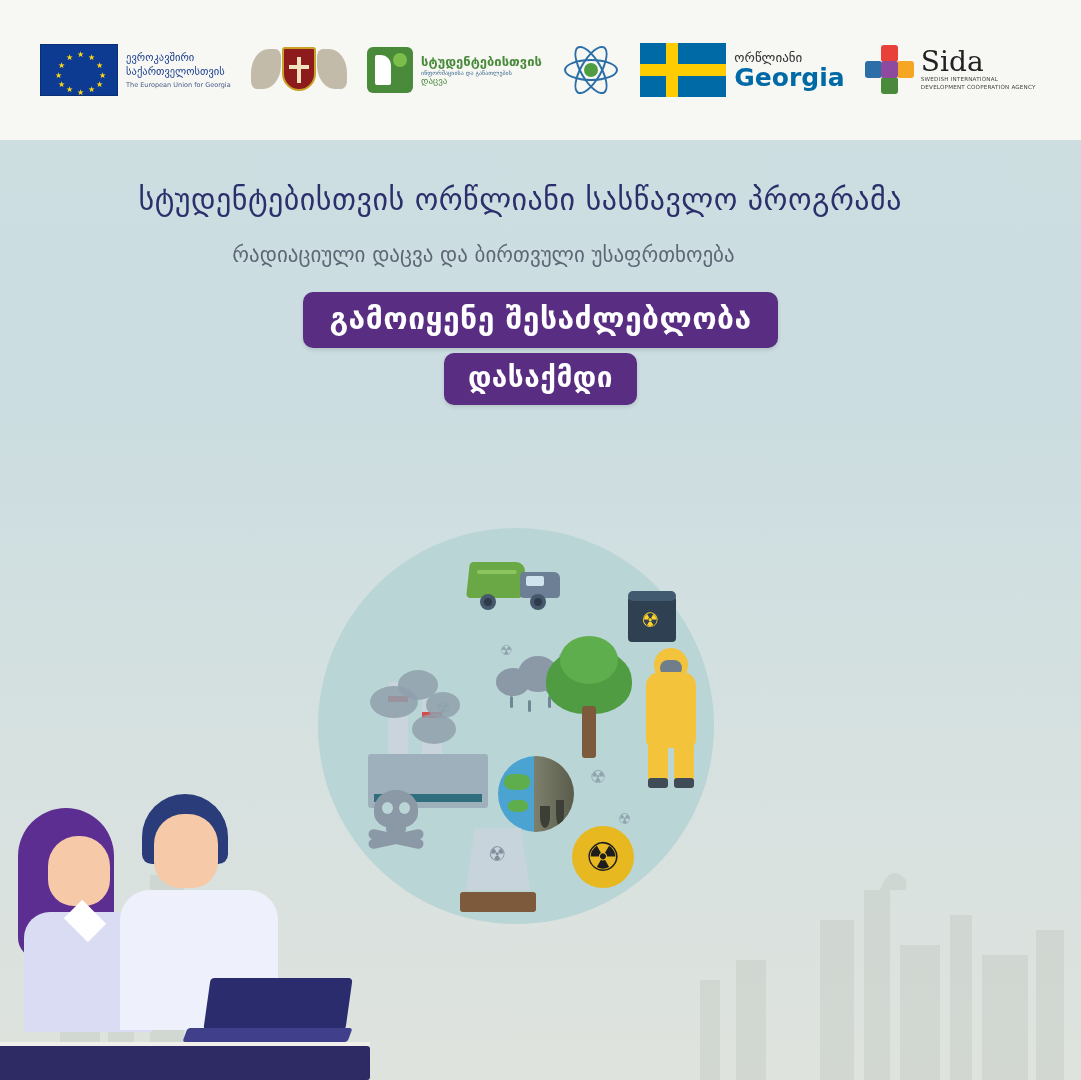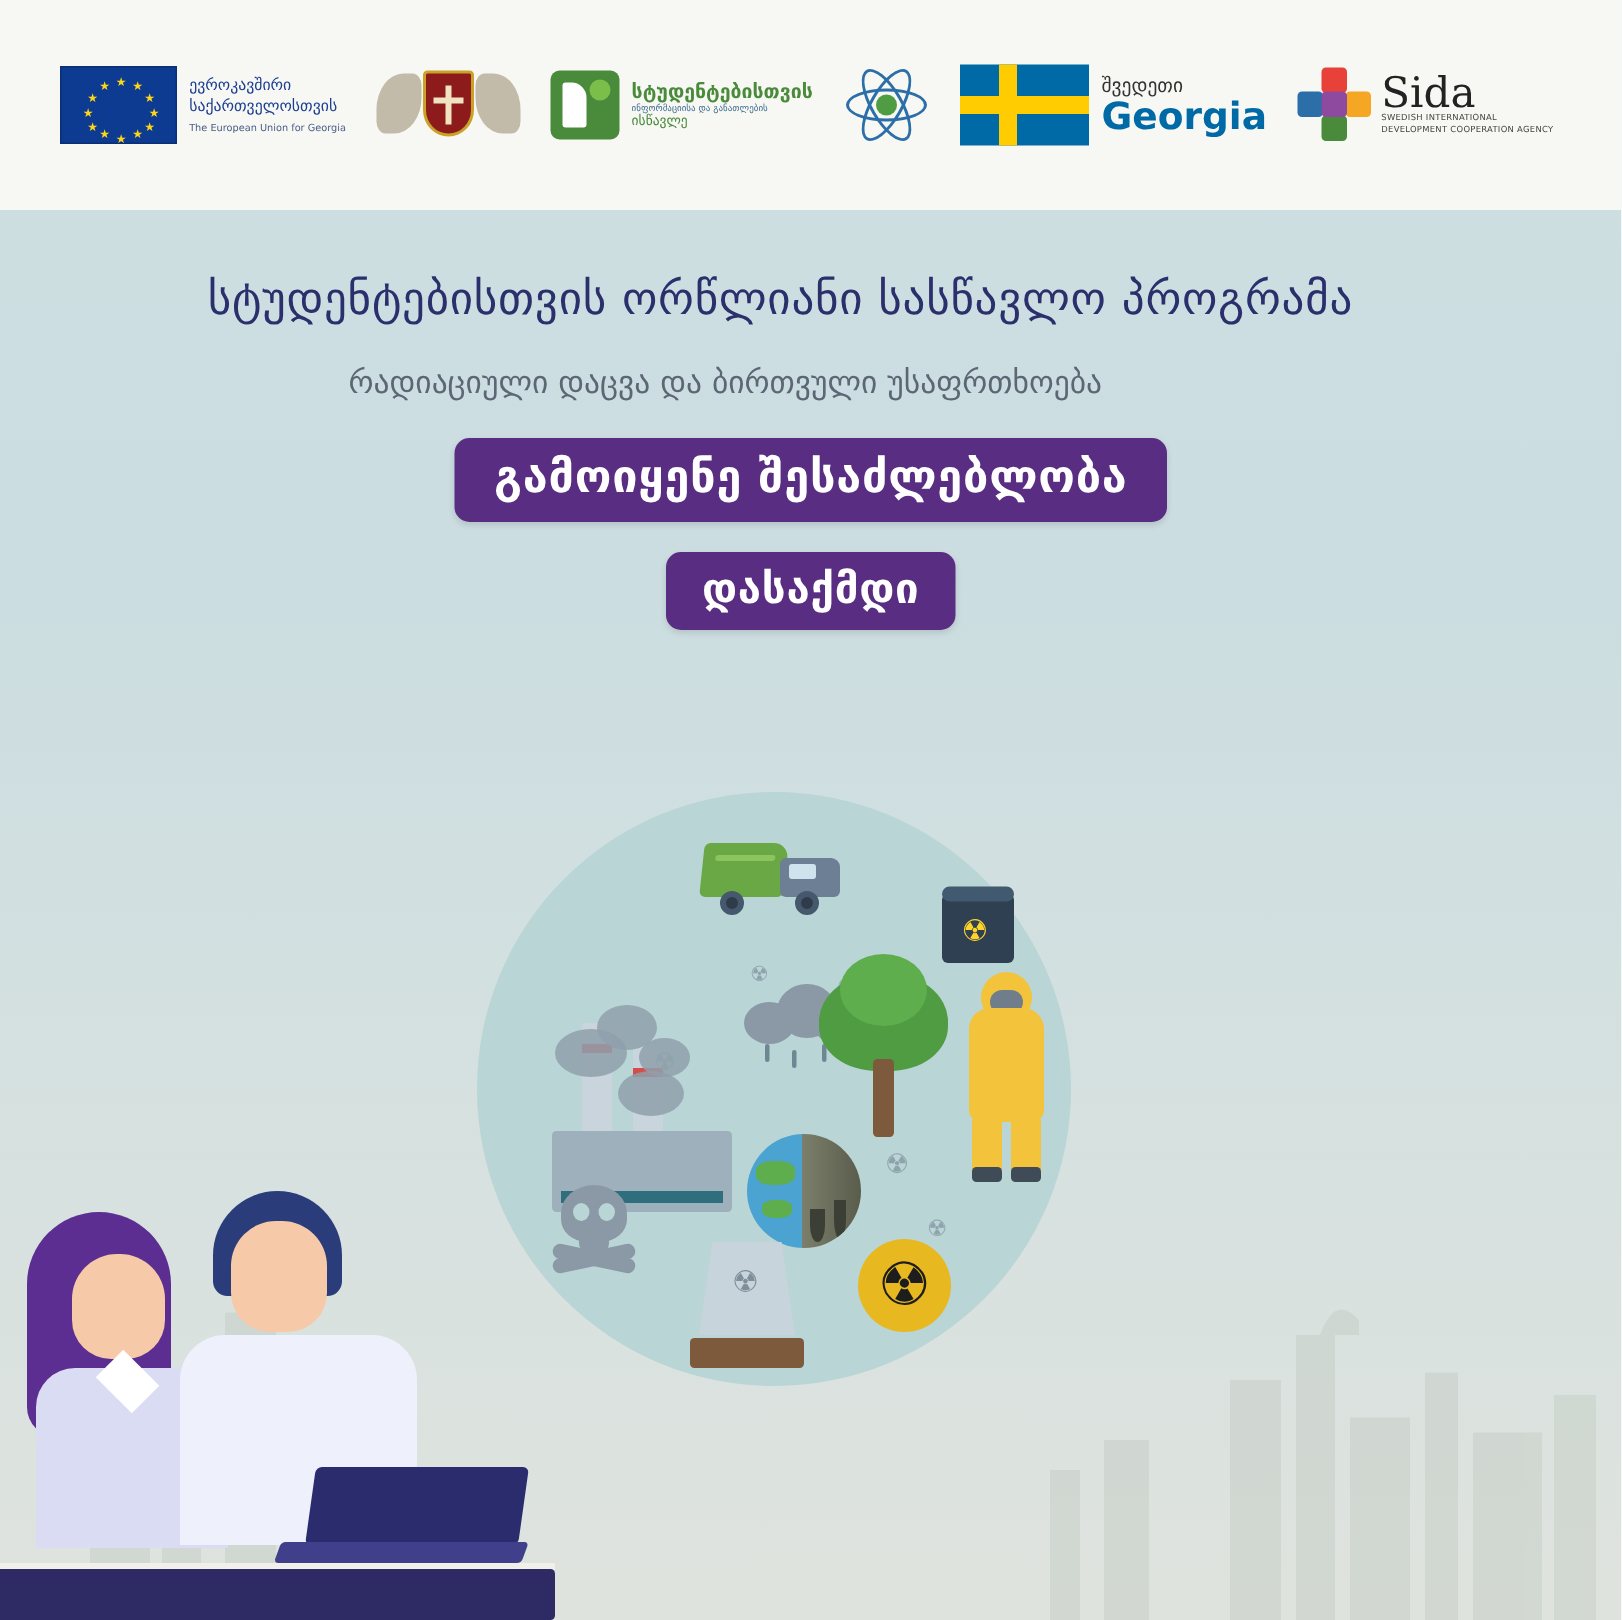--- a/index.html
+++ b/index.html
@@ -135,21 +135,21 @@
     font-size: 30px; color: #2b2f6b; font-weight: normal;
     letter-spacing: .5px;
   }
   .subheadline {
     position: absolute; top: 243px; left: 0; width: 967px;
     text-align: center;
     font-size: 21px; color: #5d6675;
   }
   .pill-wrap {
     position: absolute; top: 292px; left: 0; width: 1081px;
-    display: flex; flex-direction: column; align-items: center; gap: 20px;
+    display: flex; flex-direction: column; align-items: center; gap: 5px;
   }
   .pill {
     background: #582d82;
     color: #fff;
     border-radius: 10px;
     font-size: 30px; font-weight: bold;
     padding: 9px 26px 12px;
     letter-spacing: .5px;
     box-shadow: 0 2px 4px rgba(0,0,0,.12);
   }
@@ -296,37 +296,37 @@
             <div class="shield"></div>
           </div>
       </div>
     </div>
 
     <div class="logo green-logo">
       <div class="green-mark"></div>
       <div class="green-text">
         <div class="t1">სტუდენტებისთვის</div>
         <div class="t2">ინფორმაციისა და განათლების</div>
-        <div class="t3">ისწავლე</div>
+        <div class="t3">დაცვა</div>
       </div>
     </div>
 
     <div class="logo">
       <div class="atom">
         <div class="orb o1"></div>
         <div class="orb o2"></div>
         <div class="orb o3"></div>
         <div class="nucleus"></div>
       </div>
     </div>
 
     <div class="logo">
       <div class="se-flag"></div>
       <div class="se-text">
-        <div class="t1">შვედეთი</div>
+        <div class="t1">ორწლიანი</div>
         <div class="t2">Georgia</div>
       </div>
     </div>
 
     <div class="logo sida">
       <div class="sida-mark">
         <i style="left:16px;top:0;background:#e8413a"></i>
         <i style="left:32px;top:16px;background:#f5a623"></i>
         <i style="left:16px;top:32px;background:#4a8b3b"></i>
         <i style="left:0;top:16px;background:#2b6ea8"></i>

